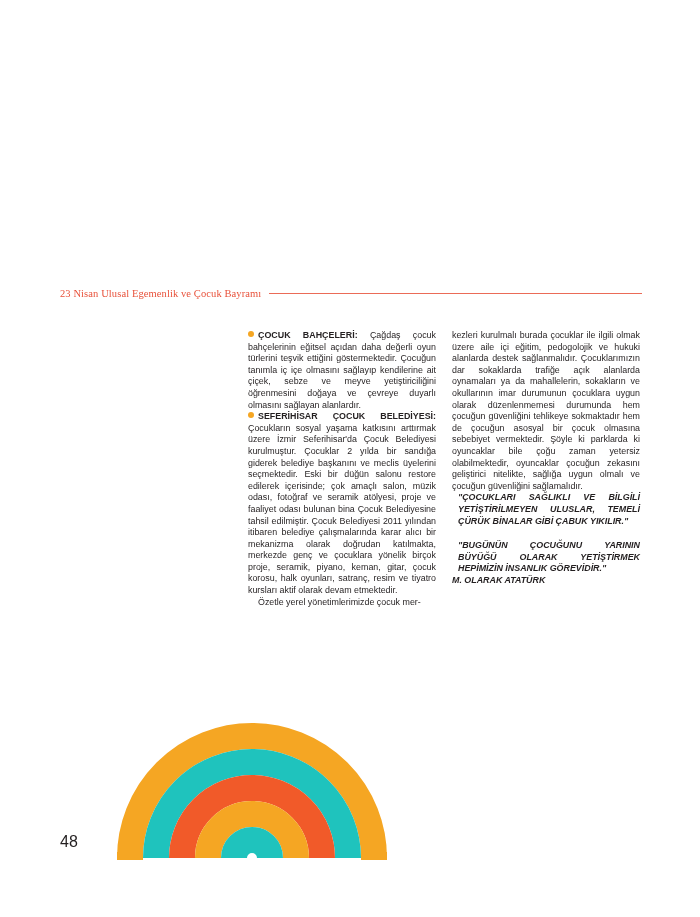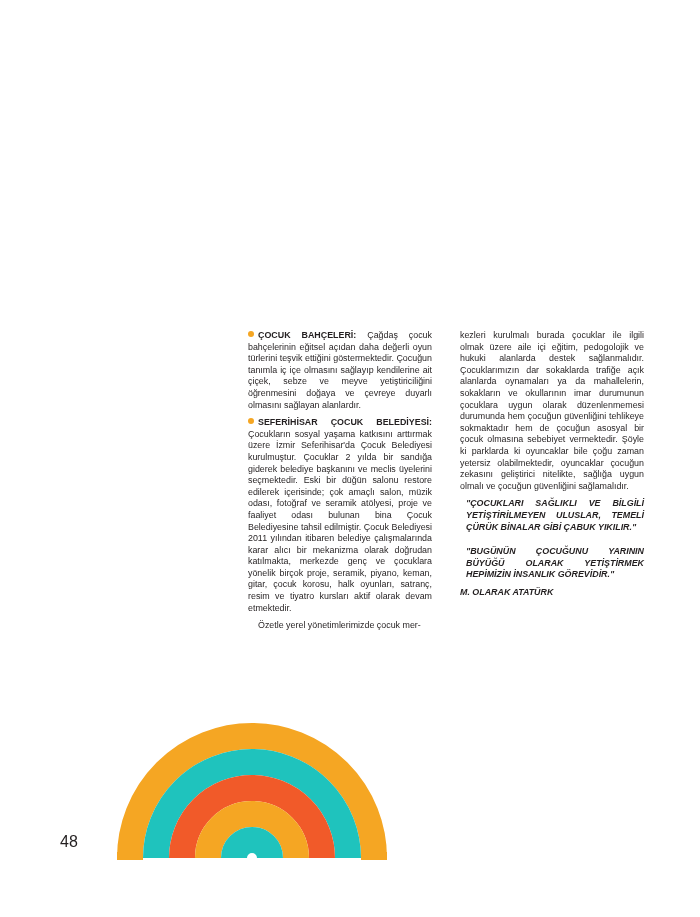--- a/index.html
+++ b/index.html
@@ -45,36 +45,36 @@
     opacity: 0.85;
   }
 
   
   .columns {
     position: absolute;
     top: 330px;
     left: 248px;
     width: 396px;
     display: flex;
-    gap: 28px;
+    gap: 16px;
   }
   .col {
     width: 188px;
   }
   .col p {
     margin: 0;
     font-size: 8.9px;
     line-height: 11.6px;
     color: #231f20;
     text-align: justify;
     text-justify: inter-word;
     hyphens: manual;
   }
   .col p + p {
-    margin-top: 6px;
+    margin-top: 0px;
   }
   .indent {
     text-indent: 10px;
   }
   .lead-run {
     font-weight: bold;
   }
   .bullet {
     display: inline-block;
     width: 6px;
@@ -125,20 +125,24 @@
     font-size: 16px;
     color: #231f20;
     font-family: "Liberation Sans", sans-serif;
   }
 </style>
 </head>
 <body>
 
 <div class="page">
 
+  <div class="header-band">
+    <div class="header-title">23 Nisan Ulusal Egemenlik ve Çocuk Bayramı</div>
+    <div class="header-rule"></div>
+  </div>
 
   <div class="columns">
 
     <div class="col">
 
       <p>
         <span class="bullet"></span><span class="lead-run">ÇOCUK BAHÇELERİ:</span><span> Çağdaş çocuk bahçelerinin eğitsel açıdan daha değerli oyun türlerini teşvik ettiğini göstermektedir. Çocuğun tanımla iç içe olmasını sağlayıp kendilerine ait çiçek, sebze ve meyve yetiştiriciliğini öğrenmesini doğaya ve çevreye duyarlı olmasını sağlayan alanlardır.</span>
       </p>
 
       <p>

